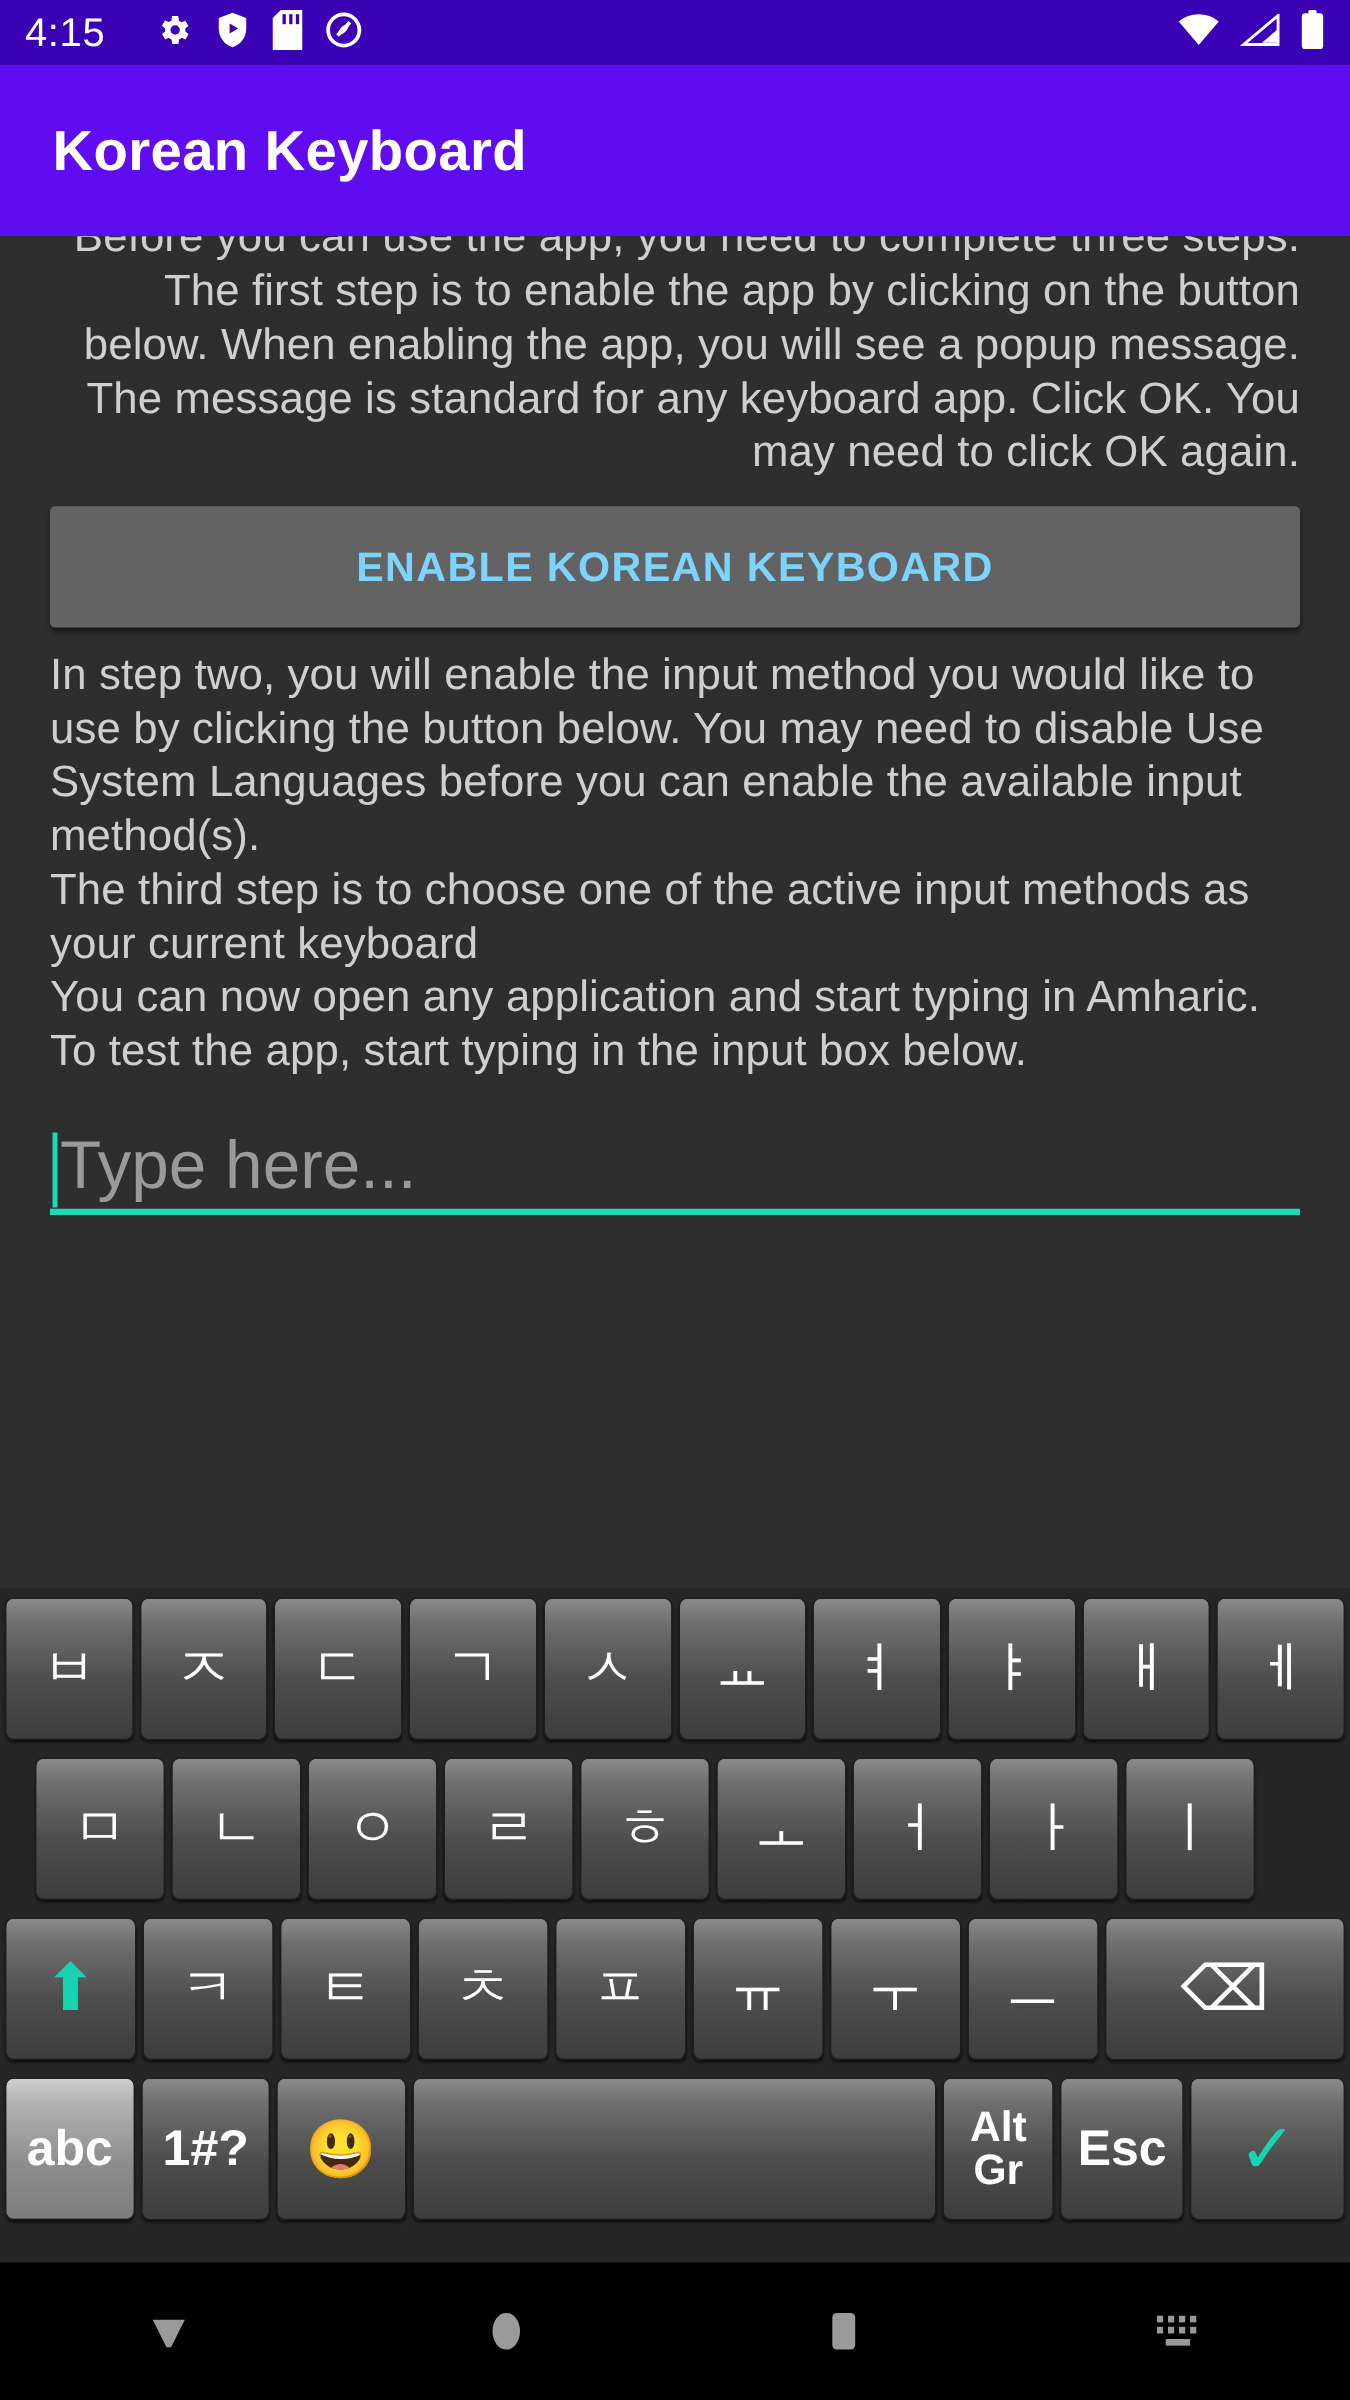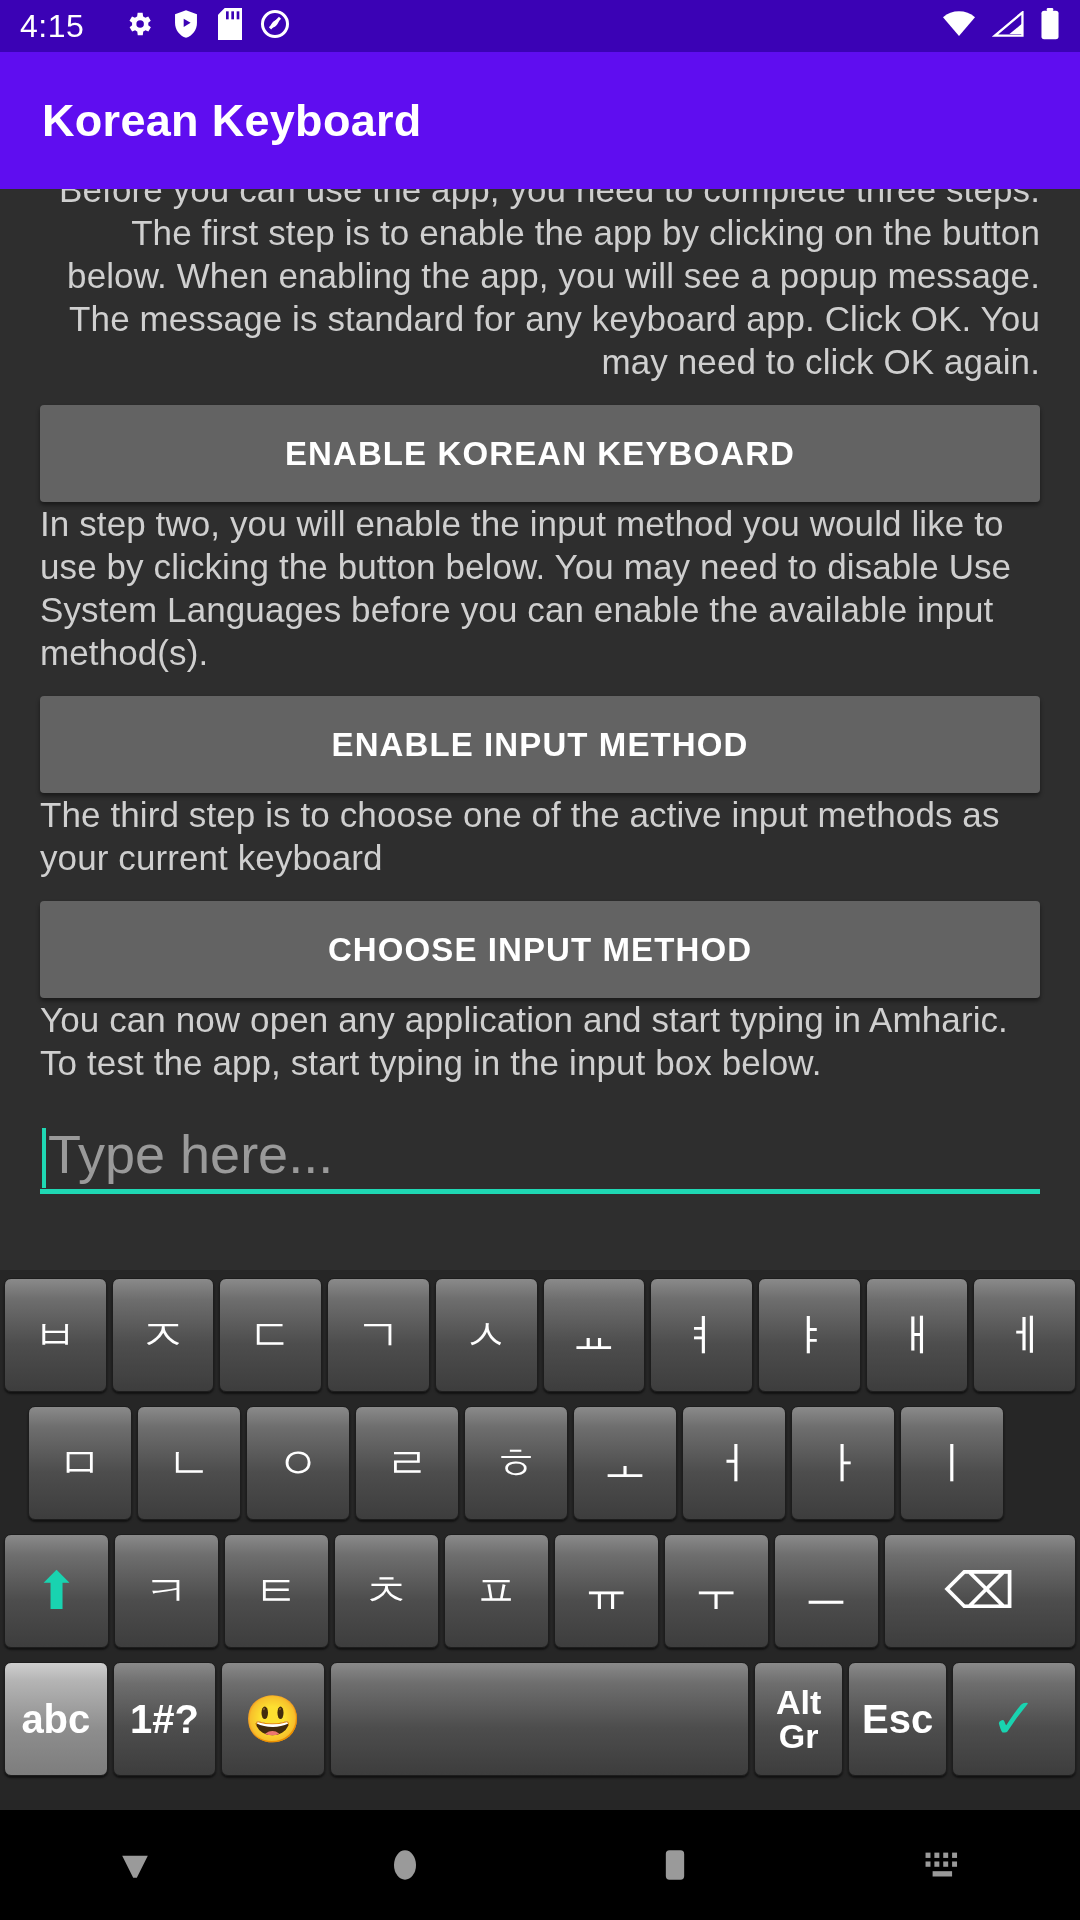--- a/index.html
+++ b/index.html
@@ -35,22 +35,22 @@
   .content{
     position:absolute; top:189px; left:0; width:1080px; height:1081px;
     background:#2e2e2e; overflow:hidden; padding:0 40px;
   }
   .para{
     color:#cfcfcf; font-size:35px; line-height:43px; font-weight:400;
     letter-spacing:.1px;
   }
   .para.clip{ margin-top:-21px;text-align:right; }
   .btn{
-    display:block; width:100%; height:97px; margin:22px 0 0 0;
-    background:#636363; color:#ffffff; border:0; border-radius:4px;
+    display:block; width:100%; height:97px; margin:22px 0 16px 0;
+    background:#636363; color:#7dd3fc; border:0; border-radius:4px;
     font-family:"Liberation Sans", sans-serif;
     font-size:33px; font-weight:700; letter-spacing:1.1px;
     box-shadow:0 3px 4px rgba(0,0,0,.45);
     cursor:pointer;
   }
   .input-wrap{ margin-top:40px; position:relative; height:76px; }
   .tf{
     width:100%; height:70px; background:transparent; border:0;
     border-bottom:5px solid #1fd8b4; color:#e6e6e6;
     font-family:"Liberation Sans", sans-serif; font-size:54px;
@@ -162,25 +162,23 @@
     <div class="appbar-title">Korean Keyboard</div>
   </div>
 
   <div class="content">
     <p class="para clip">Before you can use the app, you need to complete three steps. The first step is to enable the app by clicking on the button below. When enabling the app, you will see a popup message. The message is standard for any keyboard app. Click OK. You may need to click OK again.</p>
 
     <button class="btn">ENABLE KOREAN KEYBOARD</button>
 
     <p class="para">In step two, you will enable the input method you would like to use by clicking the button below. You may need to disable Use System Languages before you can enable the available input method(s).</p>
 
-    <button class="btn">ENABLE INPUT METHOD</button>
 
     <p class="para">The third step is to choose one of the active input methods as your current keyboard</p>
 
-    <button class="btn">CHOOSE INPUT METHOD</button>
 
     <p class="para">You can now open any application and start typing in Amharic. To test the app, start typing in the input box below.</p>
 
     <div class="input-wrap">
       <span class="caret"></span>
       <input class="tf" type="text" placeholder="Type here..." style="">
     </div>
   </div>
 
   <div class="keyboard">

